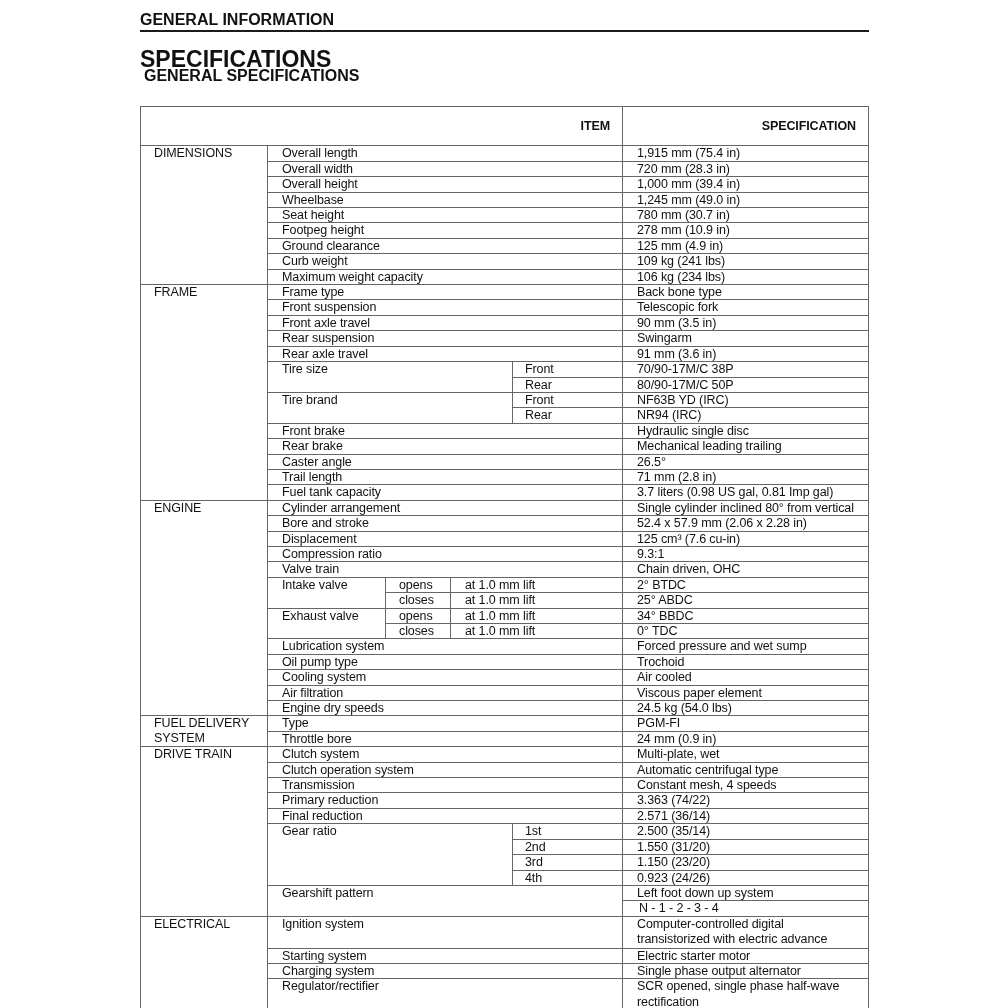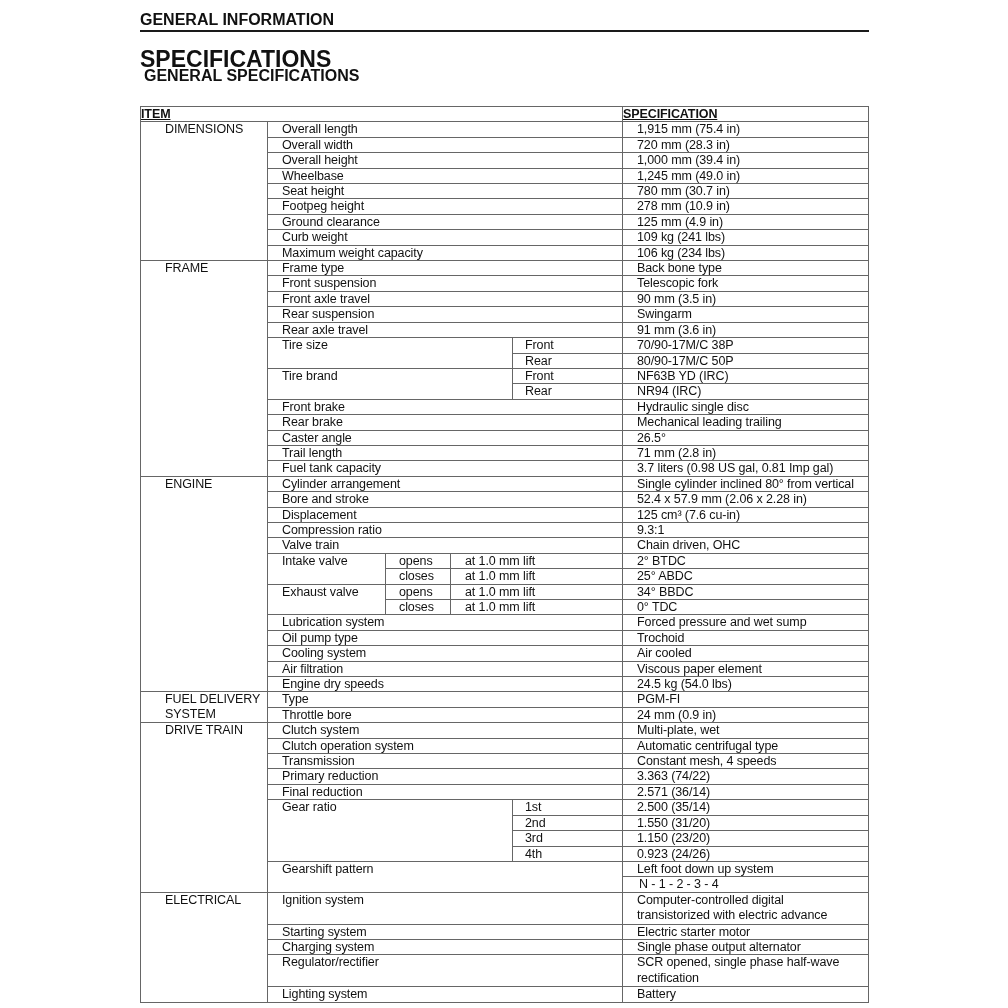--- a/index.html
+++ b/index.html
@@ -34,23 +34,23 @@
     border:1px solid #666666;
     padding:0 0 0 14px;
     line-height:14.4px;
     vertical-align:top;
     white-space:nowrap;
     overflow:hidden;
     text-align:left;
     font-weight:normal;
   }
   table.specs th {
-    font-weight:bold; text-align:left; padding:0;text-decoration:underline;
-  }
-  table.specs td.cat { padding-left:24px; white-space:normal; padding-right:4px; }
+    font-weight:bold; text-align:right; padding:12px;
+  }
+  table.specs td.cat { padding-left:13px; white-space:normal; padding-right:4px; }
   table.specs td.sub { padding-left:12px; }
   table.specs td.evt { padding-left:13px; }
   table.specs td.cond { }
   table.specs td.spec { }
   .line { display:block; line-height:15.4px; }
   td.spec.indent { padding-left:16px; }
 </style>
 </head>
 <body>
 

